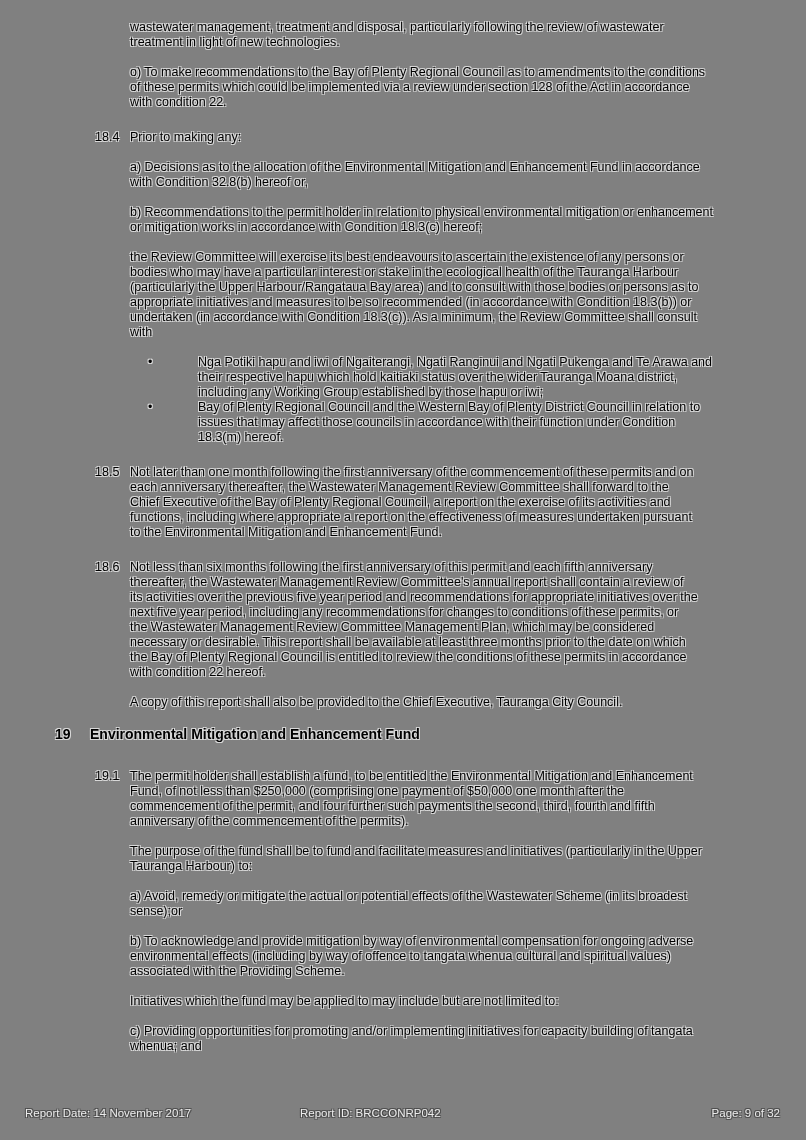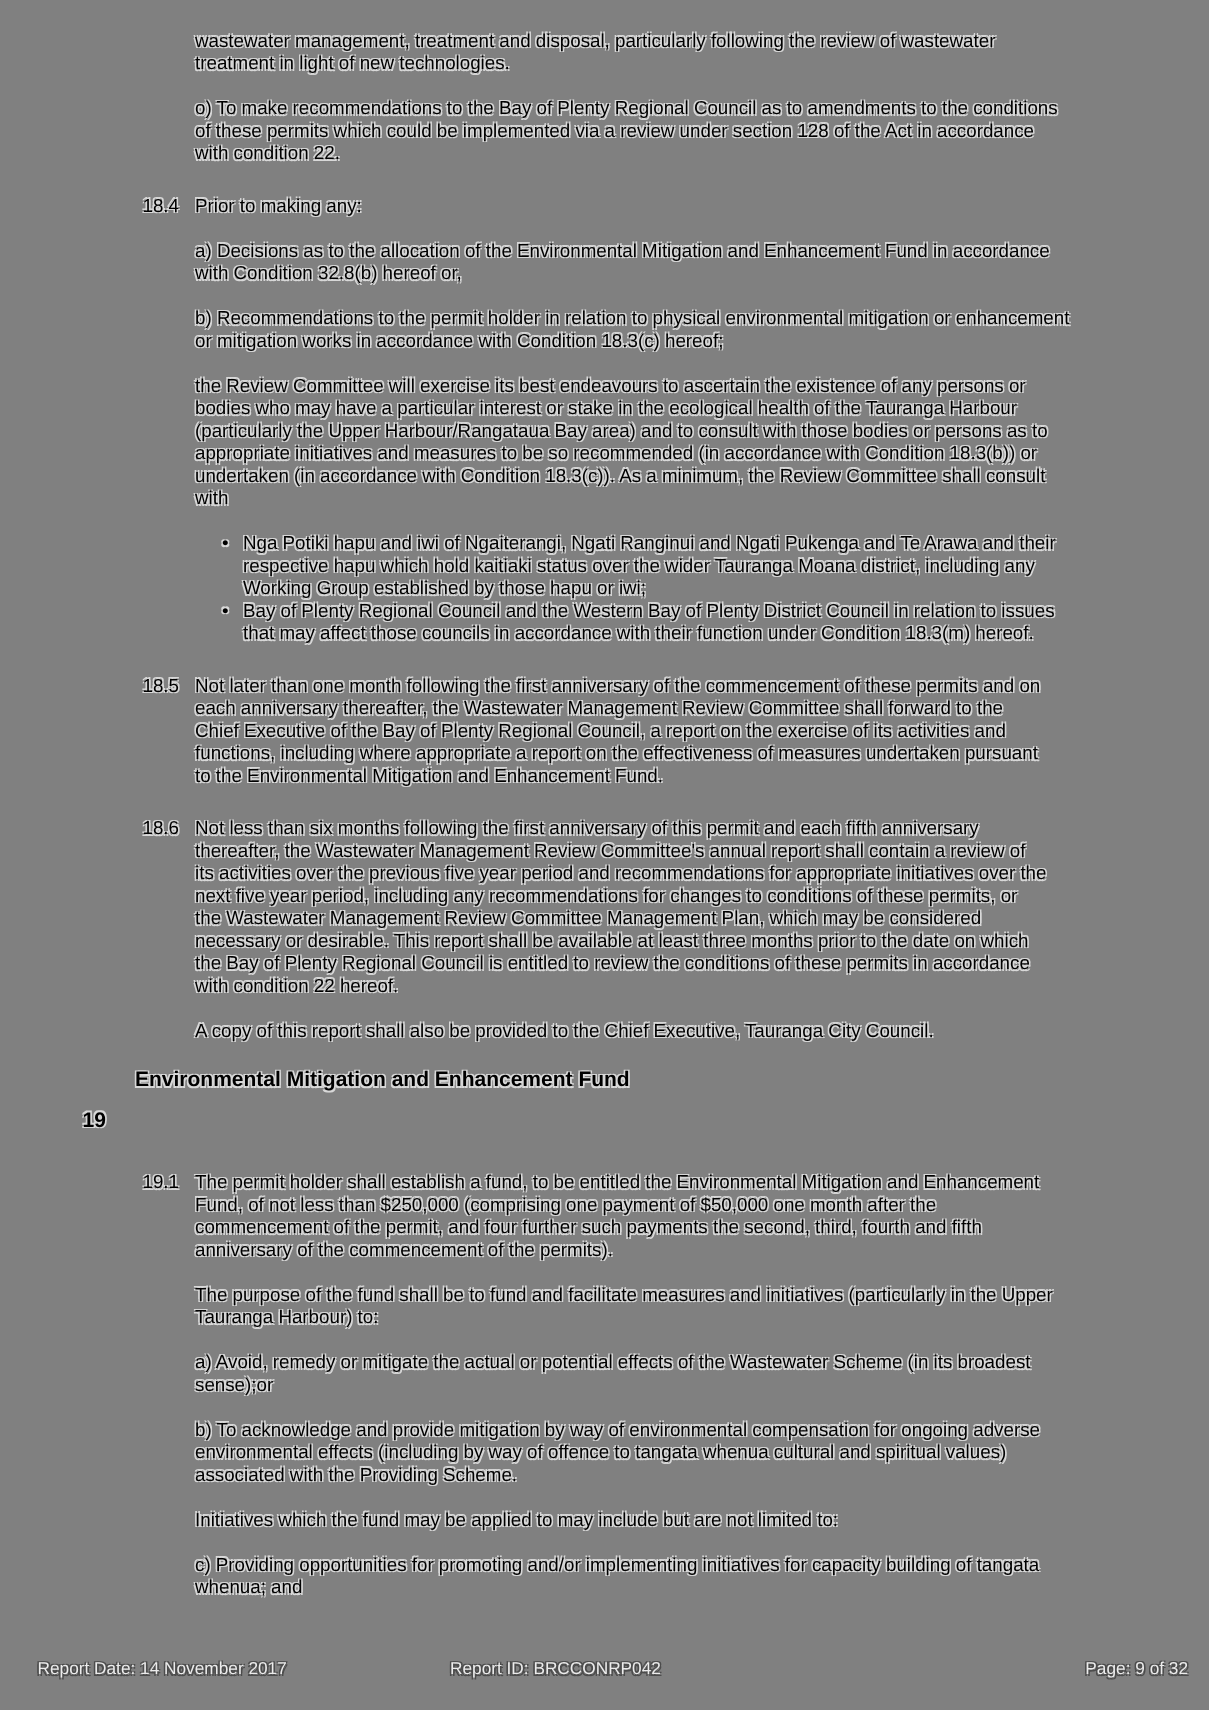--- a/index.html
+++ b/index.html
@@ -17,35 +17,35 @@
   }
   .doc{
     position:absolute;top:20px;left:130px;width:584px;
     font-size:12.5px;line-height:15px;
   }
   .para{margin:0 0 15px 0;}
   .numbered{display:flex;margin:20px 16px 15px -35px;}
   .numbered .num{flex:0 0 35px;}
   .numbered .ntext{flex:1;}
   .heading{display:flex;margin:16px 0 26px -75px;font-weight:bold;font-size:14px;line-height:17px;}
-  .heading .num{flex:0 0 35px;margin-top:27px;}
+  .heading .num{flex:0 0 35px;}
   .bullets{list-style:none;margin:0 0 15px 0;padding:0;}
   .bullets li{display:flex;margin:0 0 0 18px;}
   .bullets .marker{flex:0 0 14px;}
-  .bullets .btext{flex:1;}
+  .bullets .btext{flex:1;margin-left:36px;}
   .footer{
     position:absolute;left:0;right:0;bottom:18px;height:16px;
     font-size:11.5px;line-height:14px;
     color:#ececec;
     text-shadow:-1px -1px 0 #4c4c4c, 1px -1px 0 #4c4c4c,
                 -1px  1px 0 #4c4c4c, 1px  1px 0 #4c4c4c;
   }
   .footer .left{position:absolute;left:25px;}
   .footer .center{position:absolute;left:300px;}
-  .footer .right{position:absolute;right:14px;padding-left:16px;}
+  .footer .right{position:absolute;right:26px;padding-left:16px;}
 </style>
 </head>
 <body>
 
 <div class="doc scantext">
     <p class="para">wastewater management, treatment and disposal, particularly following the review of wastewater treatment in light of new technologies.</p>
     <p class="para">o) To make recommendations to the Bay of Plenty Regional Council as to amendments to the conditions of these permits which could be implemented via a review under section 128 of the Act in accordance with condition 22.</p>
     <div class="numbered">
       <span class="num">18.4</span>
       <span class="ntext">Prior to making any:</span>

